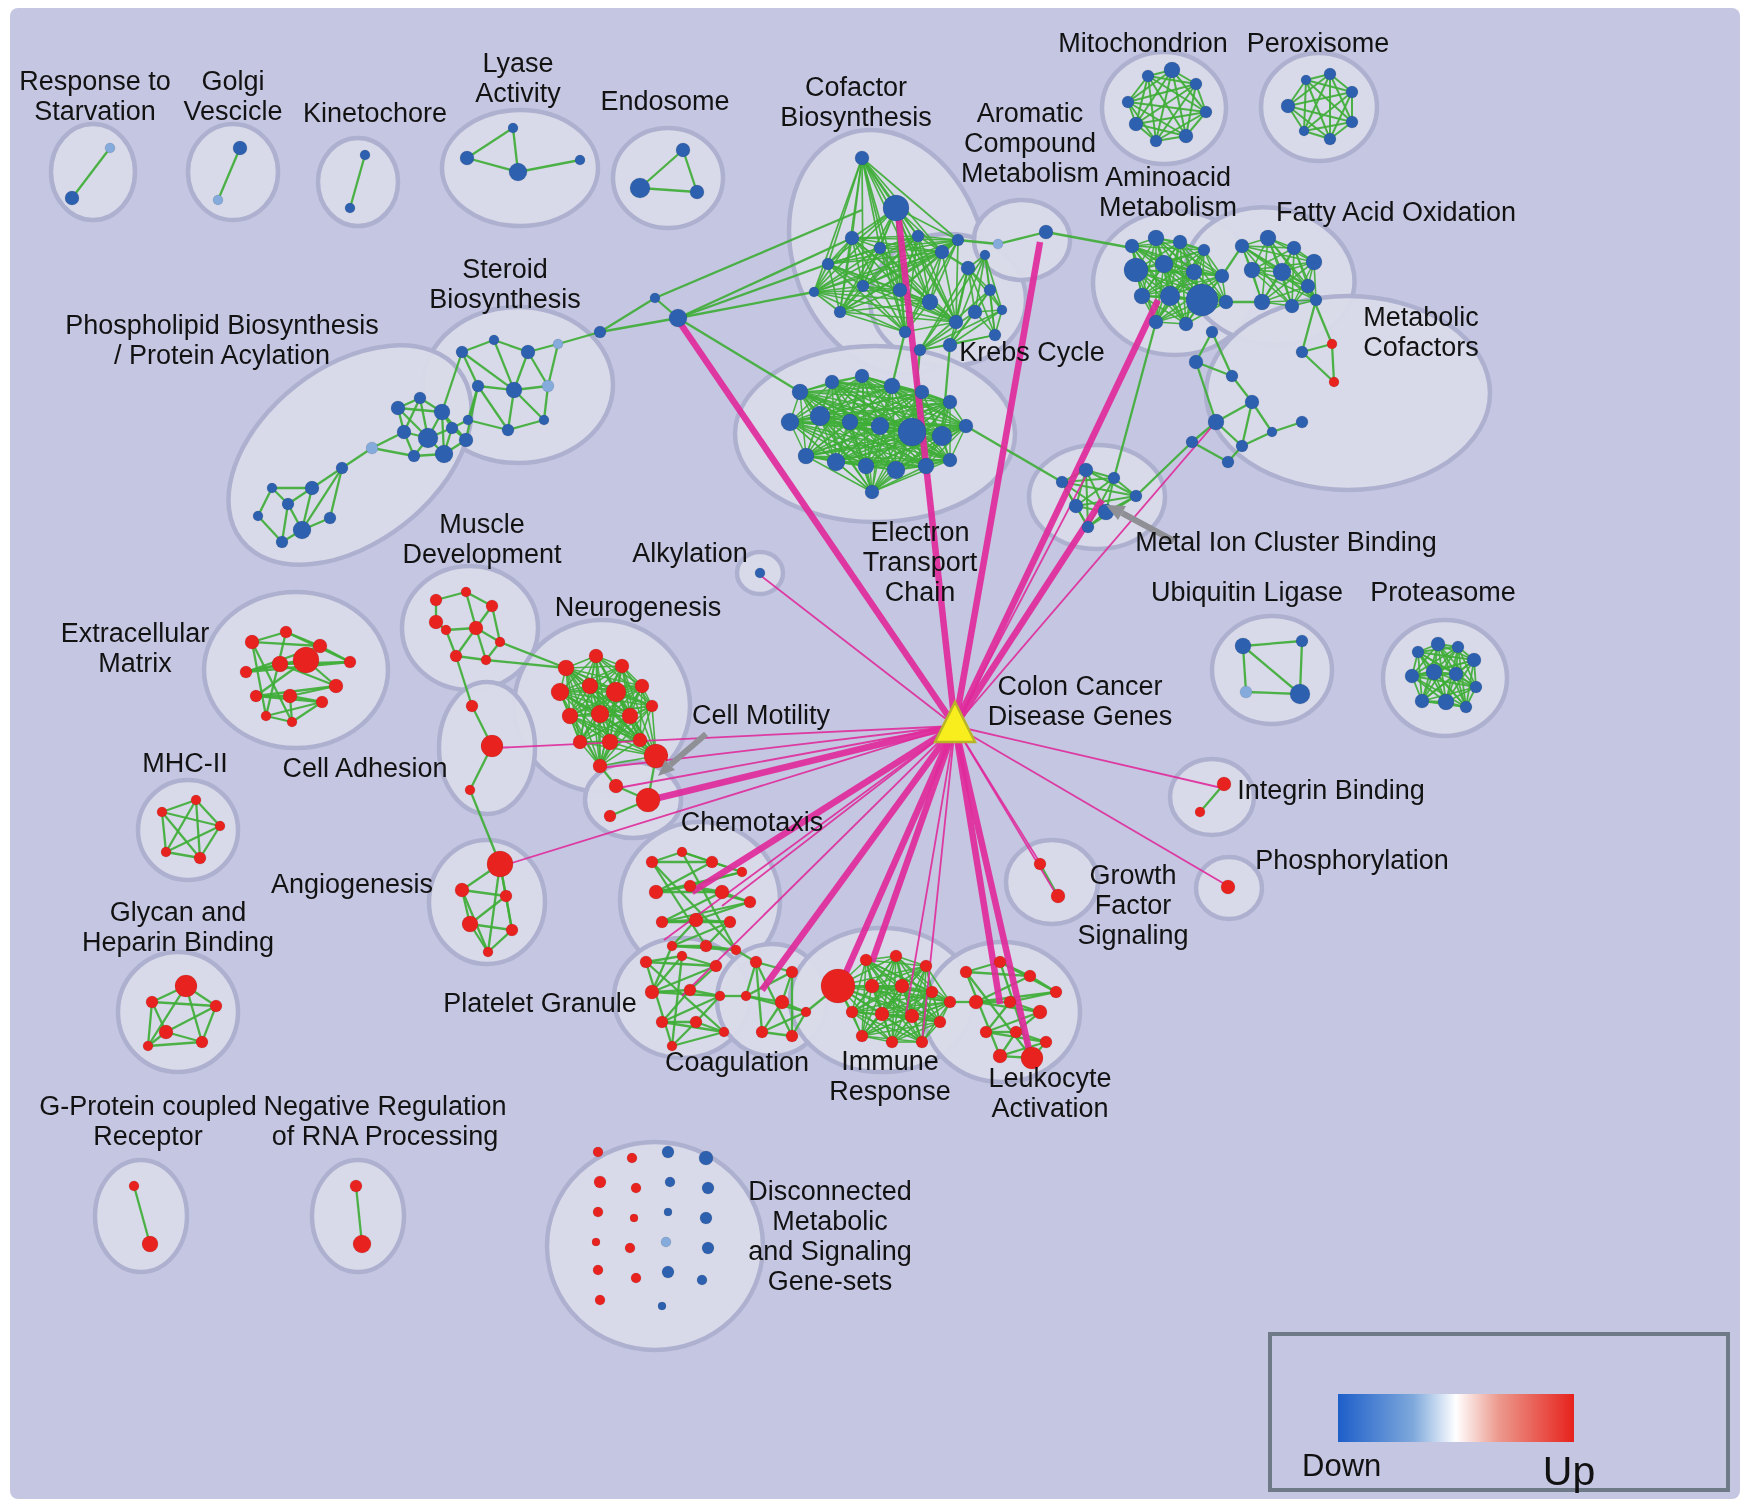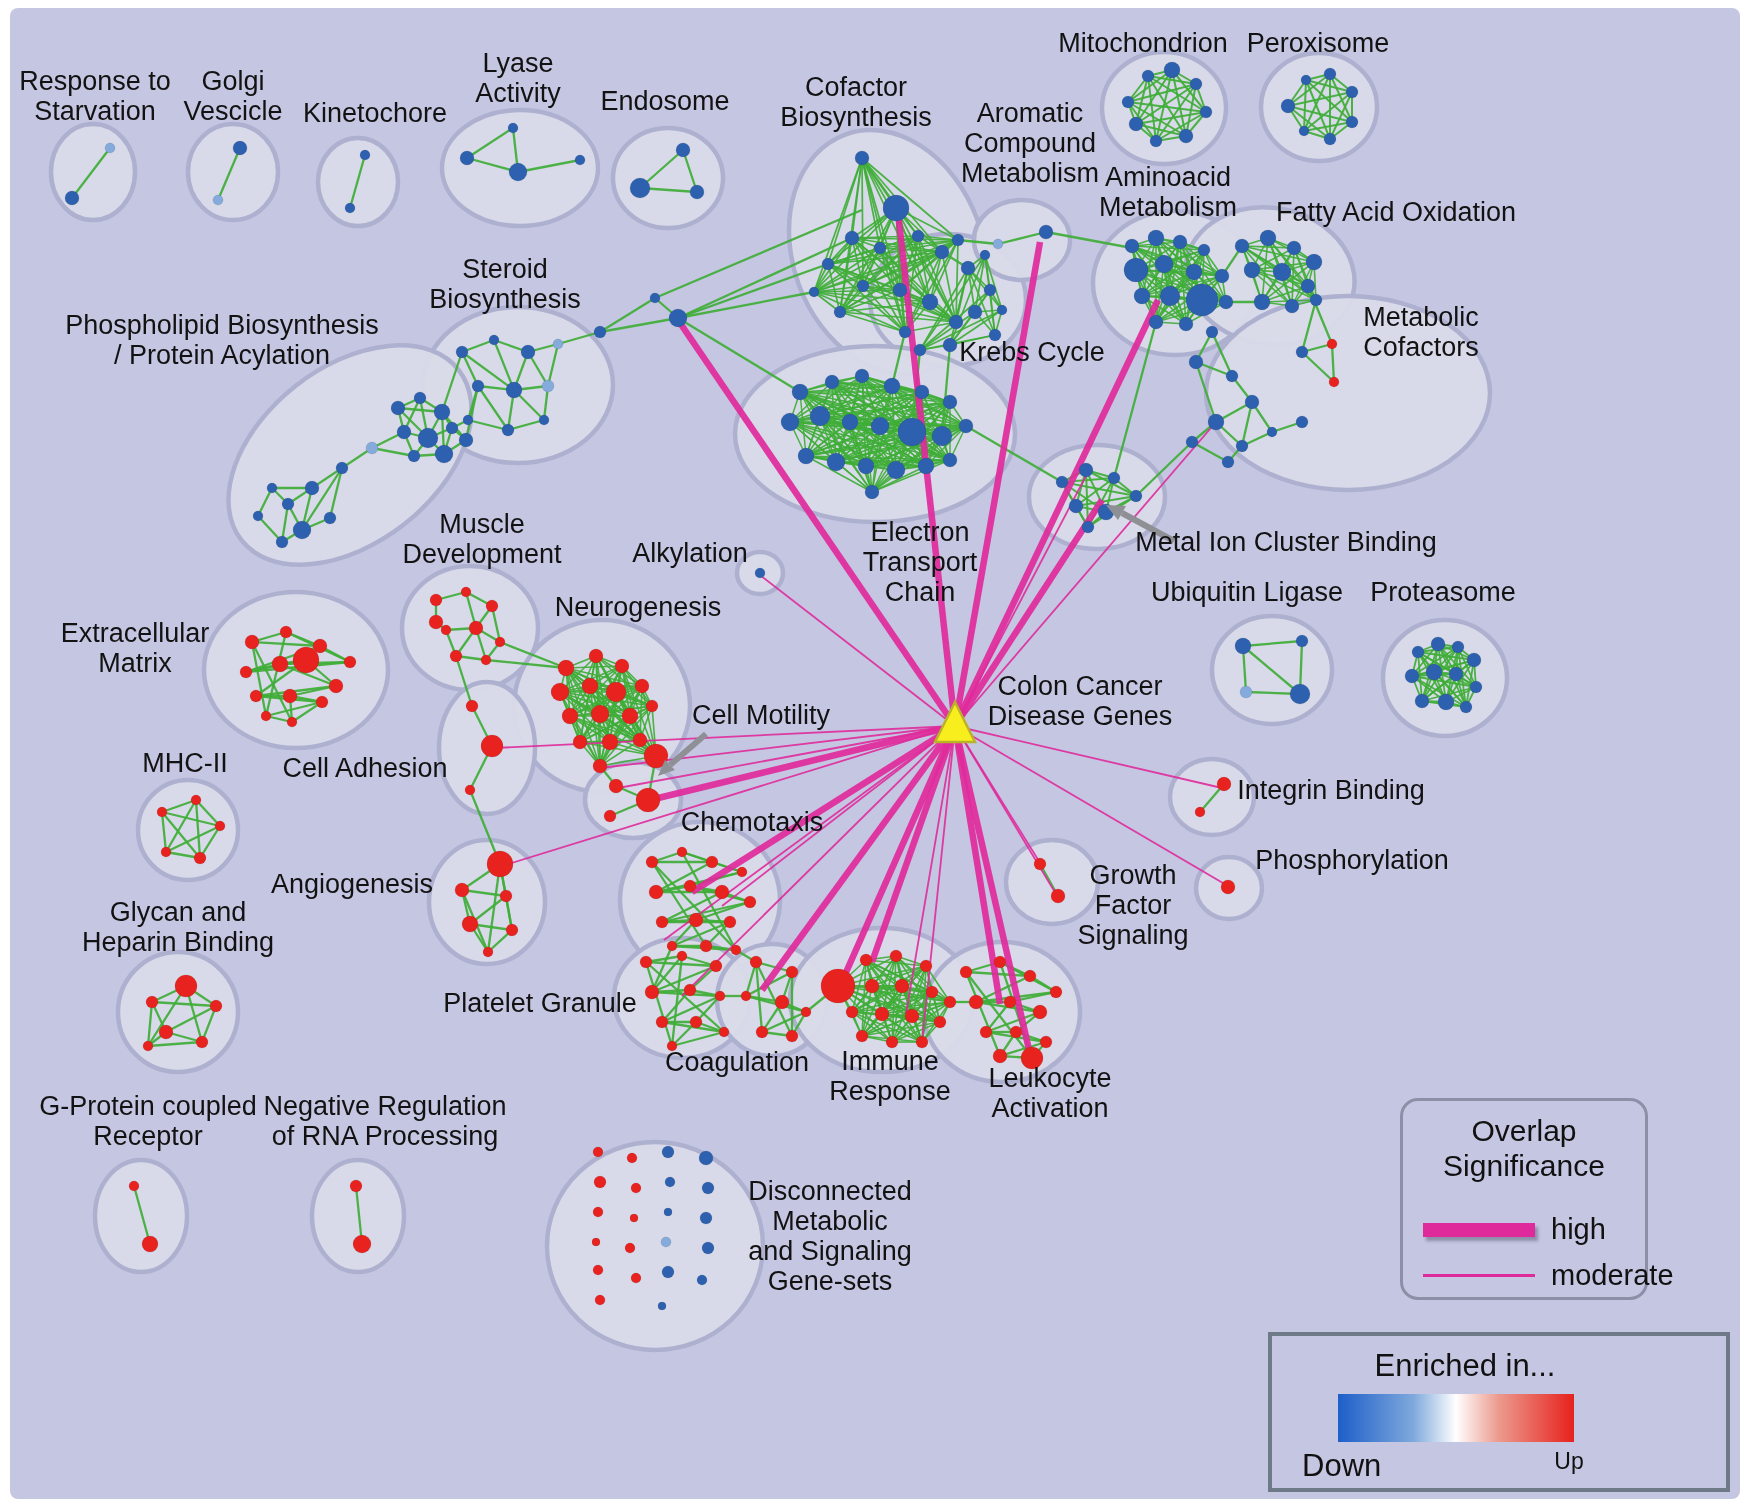--- a/index.html
+++ b/index.html
@@ -25,21 +25,21 @@
   .lg-row.mod{top:158px}
   .sample{width:112px}
   .sample.high{height:14px;box-shadow:3px 4px 3px rgba(96,96,120,.55)}
   .sample.mod{height:3px}
   .rlabel{margin-left:16px;font-size:29px}
 
   .lg-enriched{left:1268px;top:1332px;width:462px;height:160px;border:4px solid #6e7a87}
   .lg-enriched .t{position:absolute;left:28px;top:12px;width:330px;text-align:center;font-size:31px}
   .gbar{position:absolute;left:66px;top:58px;width:236px;height:48px}
   .down{position:absolute;left:30px;top:112px;font-size:31px}
-  .up{position:absolute;left:262px;top:112px;width:70px;text-align:center;font-size:23px}
+  .up{position:absolute;left:262px;top:112px;width:70px;text-align:center;font-size:41px}
   .side{position:absolute;left:308px;top:50px;width:152px;text-align:center;font-size:27px;line-height:32px}
 </style>
 </head>
 <body>
 
 <div class="stage">
   <div class="bg"></div>
 
   <svg id="net" class="net" width="1750" height="1507" viewBox="0 0 1750 1507">
       <g>
@@ -1578,34 +1578,19 @@
         <text class="clabel"><tspan x="1133" y="884">Growth</tspan><tspan x="1133" y="914">Factor</tspan><tspan x="1133" y="944">Signaling</tspan></text>
         <text class="clabel"><tspan x="1331" y="799">Integrin Binding</tspan></text>
         <text class="clabel"><tspan x="1352" y="869">Phosphorylation</tspan></text>
         <text class="clabel"><tspan x="1080" y="695">Colon Cancer</tspan><tspan x="1080" y="725">Disease Genes</tspan></text>
         <text class="clabel"><tspan x="148" y="1115">G-Protein coupled</tspan><tspan x="148" y="1145">Receptor</tspan></text>
         <text class="clabel"><tspan x="385" y="1115">Negative Regulation</tspan><tspan x="385" y="1145">of RNA Processing</tspan></text>
         <text class="clabel"><tspan x="830" y="1200">Disconnected</tspan><tspan x="830" y="1230">Metabolic</tspan><tspan x="830" y="1260">and Signaling</tspan><tspan x="830" y="1290">Gene-sets</tspan></text>
       </g>
     </svg>
 
-  <div class="legend-box lg-overlap">
-    <div class="t">
-      <div>Overlap</div>
-      <div>Significance</div>
-    </div>
-    <div class="lg-row high">
-      <div class="sample high" style="background: rgb(223, 42, 155);"></div>
-      <span class="rlabel">high</span>
-    </div>
-    <div class="lg-row mod">
-      <div class="sample mod" style="background: rgb(223, 42, 155);"></div>
-      <span class="rlabel">moderate</span>
-    </div>
-  </div>
 
   <div class="legend-box lg-enriched">
-    <div class="t">Enriched in...</div>
     <div class="gbar" style="background: linear-gradient(90deg, rgb(29, 94, 201) 0%, rgb(127, 169, 220) 32%, rgb(255, 255, 255) 50%, rgb(236, 154, 142) 68%, rgb(230, 34, 28) 100%);"></div>
     <div class="down">Down</div>
     <div class="up">Up</div>
   </div>
 </div>
 
 </body></html>

